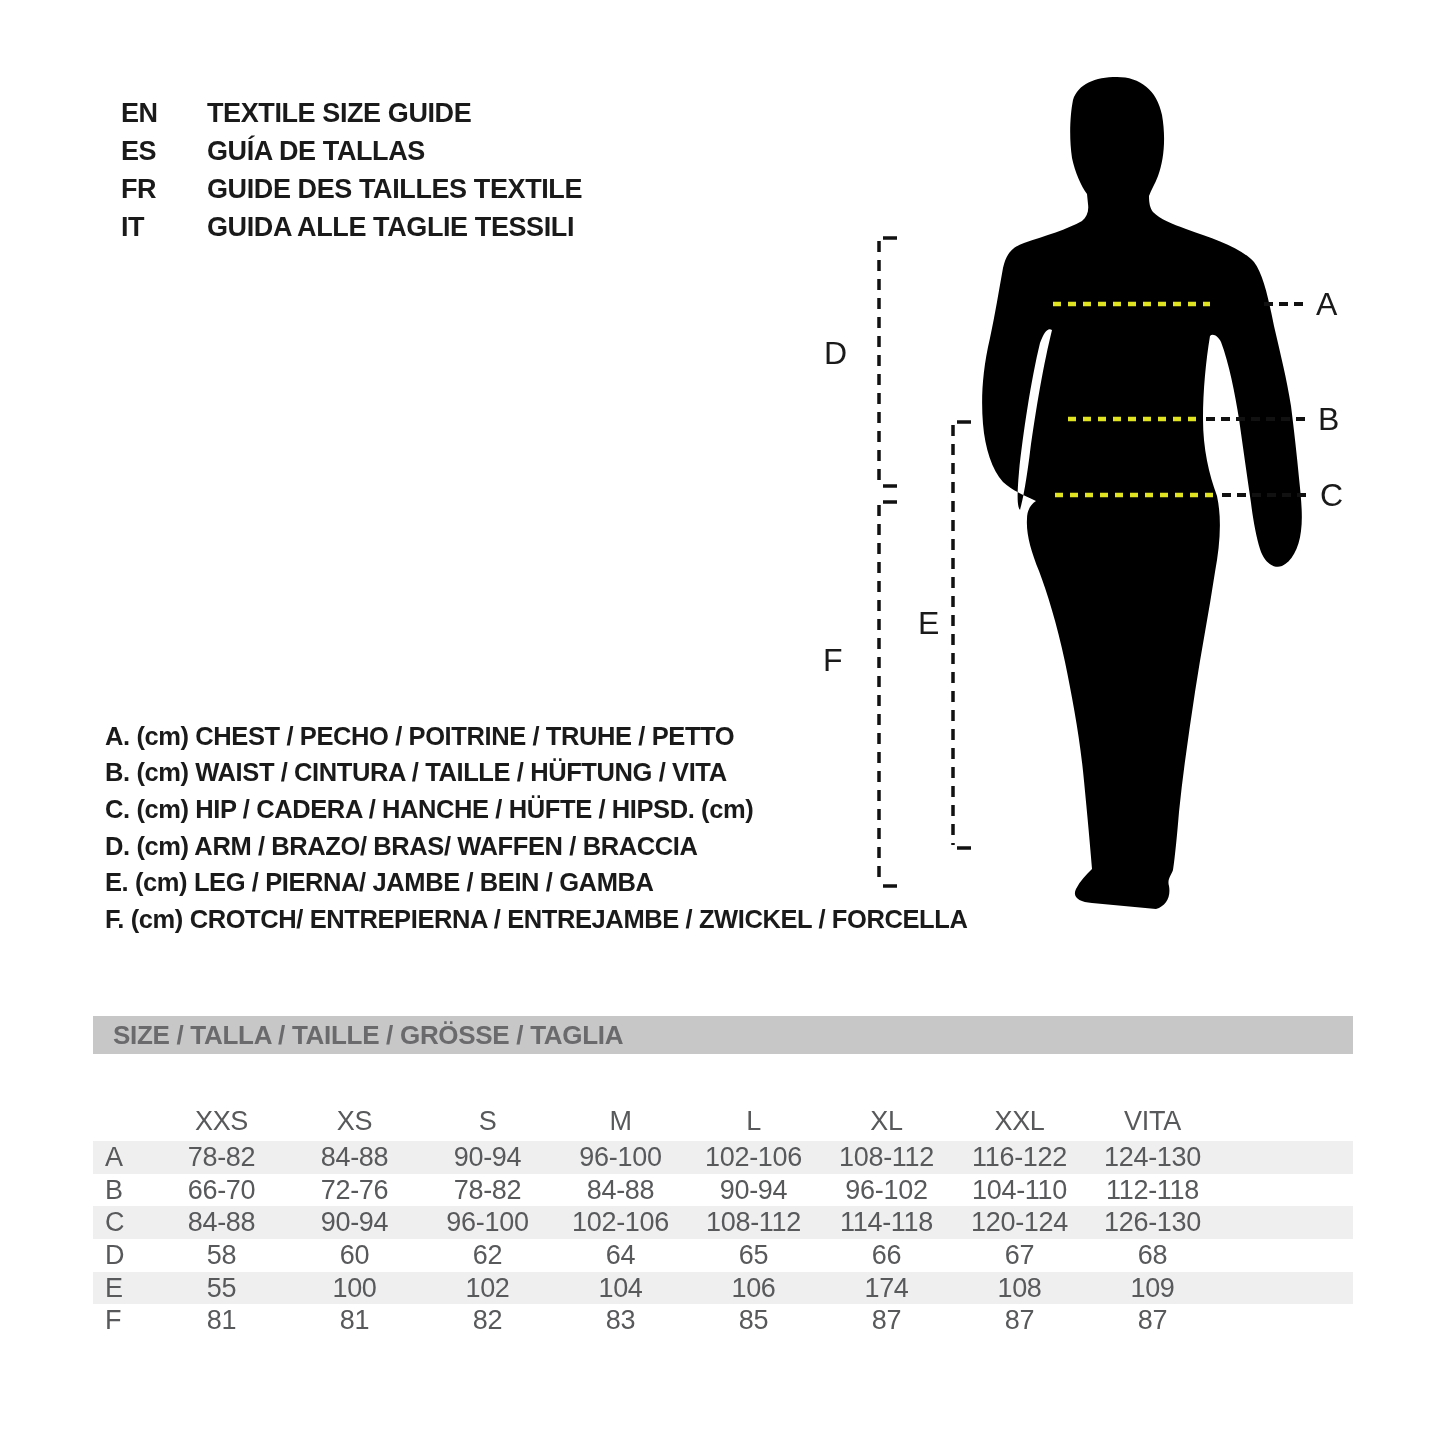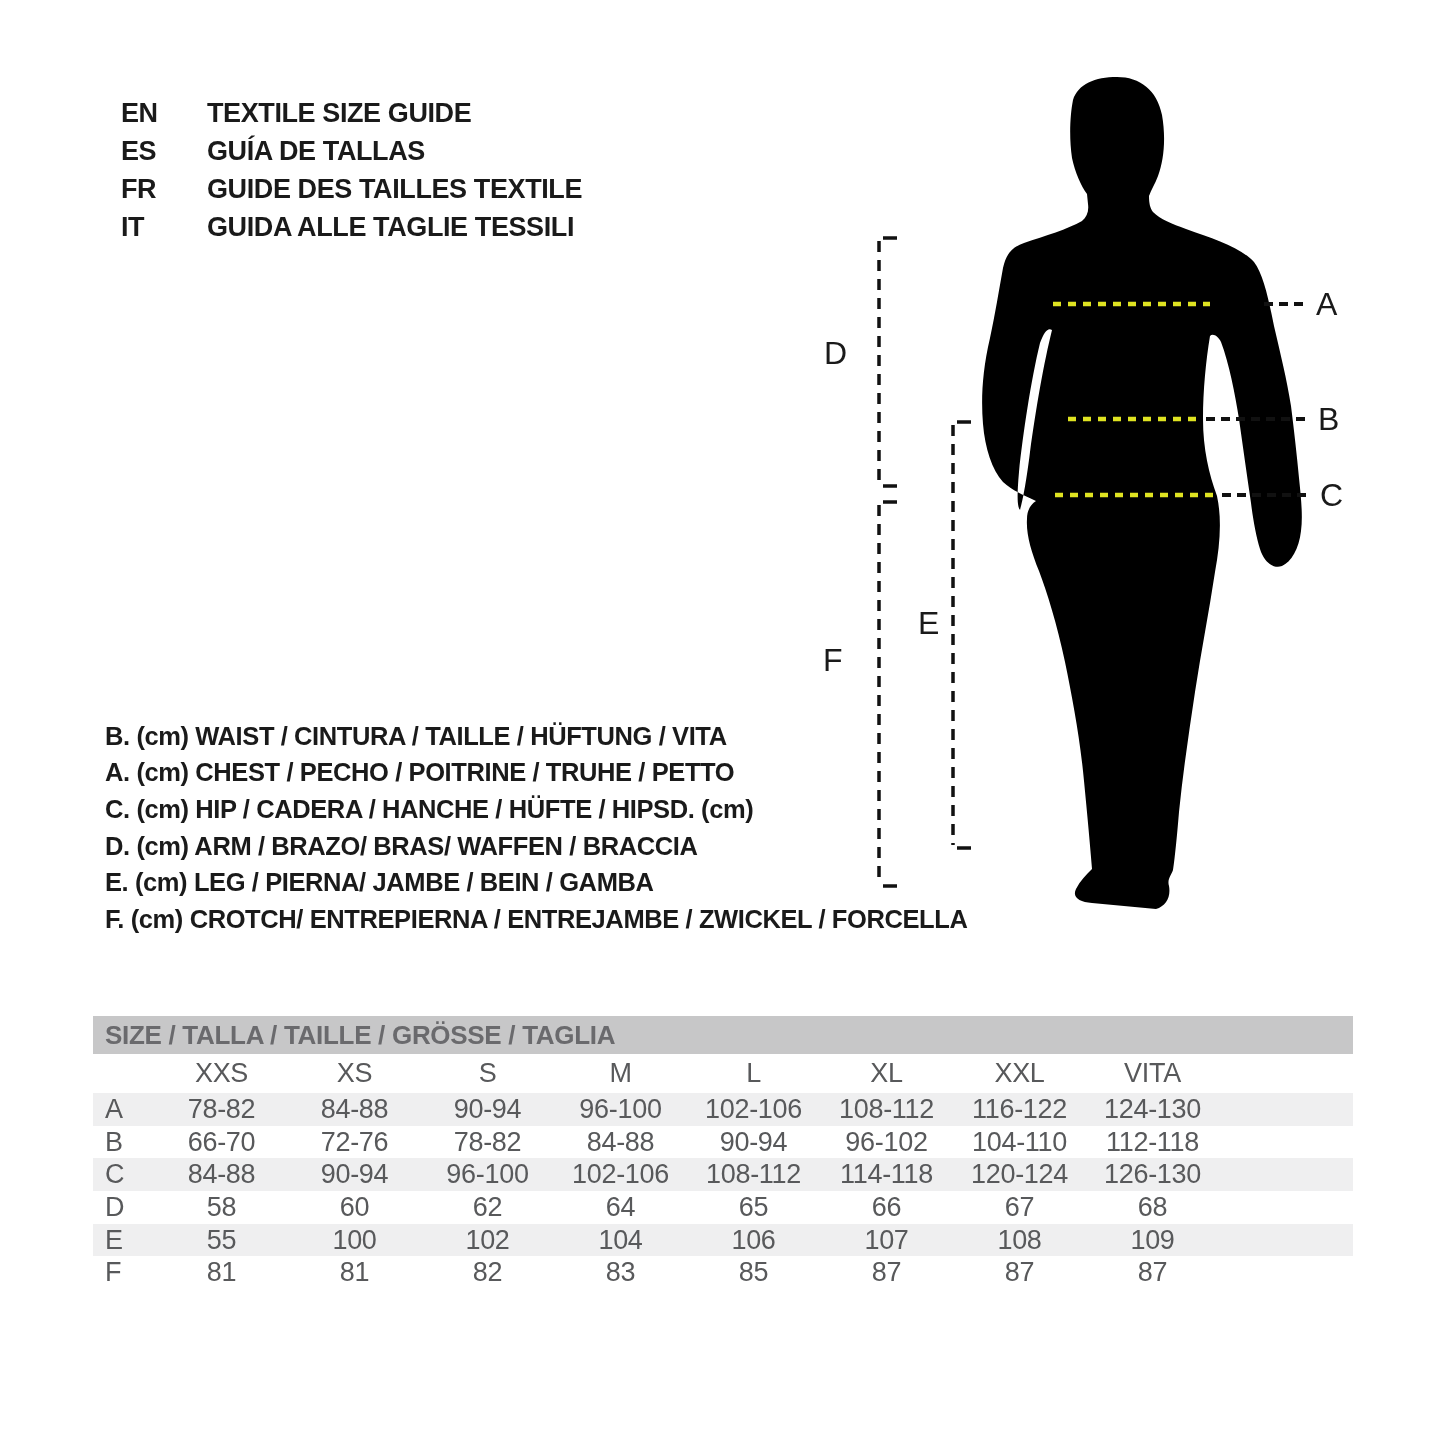--- a/index.html
+++ b/index.html
@@ -16,26 +16,26 @@
   
   .legend{position:absolute;left:105px;top:718px;}
   .legend-row{height:36.6px;display:flex;align-items:center;}
   .legend-text{font-size:25.5px;font-weight:700;letter-spacing:-0.4px;white-space:nowrap;}
   
   .gender{position:absolute;left:105px;top:962px;height:34px;display:flex;align-items:center;}
   .gender span{font-size:27px;font-weight:700;letter-spacing:-0.4px;}
   
   .size-table{position:absolute;left:93px;top:1016px;width:1260px;}
   .table-bar{
-    height:38px;background:#c7c7c8;display:flex;align-items:center;padding-left:12px;
+    height:38px;background:#c7c7c8;display:flex;align-items:center;padding-left:20px;
     box-sizing:border-box;
   }
   .table-bar span{font-size:26px;font-weight:700;color:#6a6a6d;letter-spacing:-0.3px;}
   .tgrid{display:grid;grid-template-columns:62px repeat(8,133px) 1fr;align-items:center;}
-  .thead{height:39px;}
+  .thead{height:39px;margin-top:48px;}
   .trow{height:32.7px;}
   .trow.shaded{background:#efeff0;}
   .cell{font-size:27px;color:#58595b;text-align:center;letter-spacing:-0.3px;}
   .cell.rowlabel{text-align:left;padding-left:12px;}
   .thead .cell{font-size:27px;color:#58595b;}
   
   .figure{position:absolute;left:790px;top:50px;width:570px;height:890px;}
   .figure text{
     font-family:"Liberation Sans", sans-serif;font-size:32px;fill:#1a1a1a;font-weight:400;
   }
@@ -139,24 +139,24 @@
     <text x="1316" y="315">A</text>
     <text x="1318" y="430">B</text>
     <text x="1320" y="506">C</text>
     <text x="824" y="364">D</text>
     <text x="918" y="634">E</text>
     <text x="823" y="671">F</text>
   </svg>
 
   <div class="legend">
     <div class="legend-row">
+      <span class="legend-text">A. (cm) CHEST / PECHO / POITRINE / TRUHE / PETTO</span>
+    </div>
+    <div class="legend-row">
       <span class="legend-text">B. (cm) WAIST / CINTURA / TAILLE / HÜFTUNG / VITA</span>
-    </div>
-    <div class="legend-row">
-      <span class="legend-text">A. (cm) CHEST / PECHO / POITRINE / TRUHE / PETTO</span>
     </div>
     <div class="legend-row">
       <span class="legend-text">C. (cm) HIP / CADERA / HANCHE / HÜFTE / HIPSD. (cm)</span>
     </div>
     <div class="legend-row">
       <span class="legend-text">D. (cm) ARM / BRAZO/ BRAS/ WAFFEN / BRACCIA</span>
     </div>
     <div class="legend-row">
       <span class="legend-text">E. (cm) LEG / PIERNA/ JAMBE / BEIN / GAMBA</span>
     </div>
@@ -236,21 +236,21 @@
       <span class="cell"></span>
     </div>
 
     <div class="tgrid trow shaded">
       <span class="cell rowlabel">E</span>
       <span class="cell">55</span>
       <span class="cell">100</span>
       <span class="cell">102</span>
       <span class="cell">104</span>
       <span class="cell">106</span>
-      <span class="cell">107</span>
+      <span class="cell">174</span>
       <span class="cell">108</span>
       <span class="cell">109</span>
       <span class="cell"></span>
     </div>
 
     <div class="tgrid trow">
       <span class="cell rowlabel">F</span>
       <span class="cell">81</span>
       <span class="cell">81</span>
       <span class="cell">82</span>

